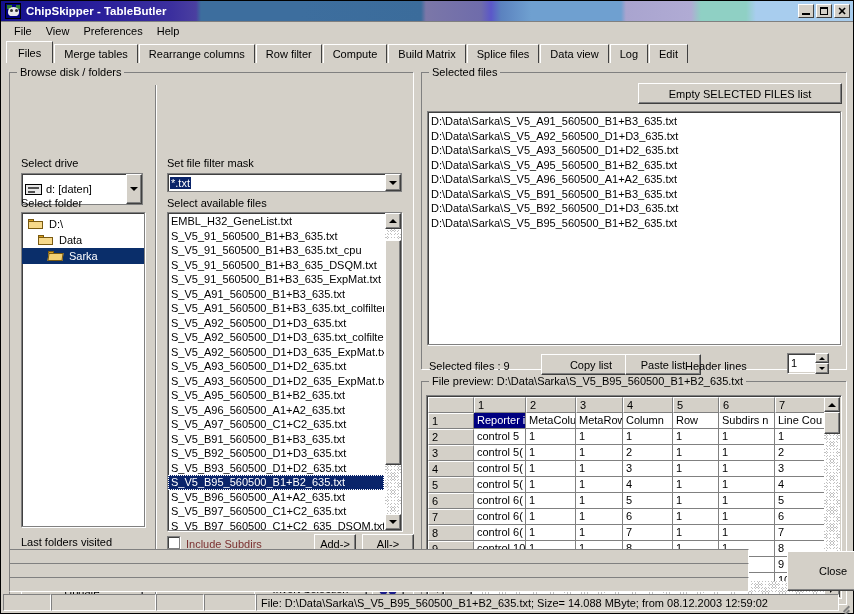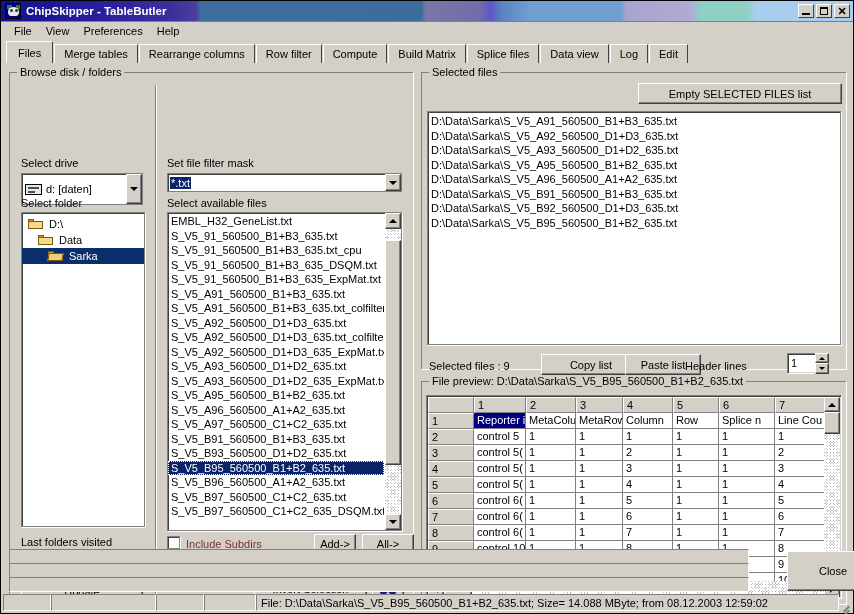--- a/index.html
+++ b/index.html
@@ -502,20 +502,21 @@
           <div class="litem">S_V5_A91_560500_B1+B3_635.txt_colfilter</div>
           <div class="litem">S_V5_A92_560500_D1+D3_635.txt</div>
           <div class="litem">S_V5_A92_560500_D1+D3_635.txt_colfilter</div>
           <div class="litem">S_V5_A92_560500_D1+D3_635_ExpMat.txt</div>
           <div class="litem">S_V5_A93_560500_D1+D2_635.txt</div>
           <div class="litem">S_V5_A93_560500_D1+D2_635_ExpMat.txt</div>
           <div class="litem">S_V5_A95_560500_B1+B2_635.txt</div>
           <div class="litem">S_V5_A96_560500_A1+A2_635.txt</div>
           <div class="litem">S_V5_A97_560500_C1+C2_635.txt</div>
           <div class="litem">S_V5_B91_560500_B1+B3_635.txt</div>
+          <div class="litem">S_V5_B92_560500_D1+D3_635.txt</div>
           <div class="litem">S_V5_B93_560500_D1+D2_635.txt</div>
           <div class="litem sel-dot">S_V5_B95_560500_B1+B2_635.txt</div>
           <div class="litem">S_V5_B96_560500_A1+A2_635.txt</div>
           <div class="litem">S_V5_B97_560500_C1+C2_635.txt</div>
           <div class="litem">S_V5_B97_560500_C1+C2_635_DSQM.txt</div>
         </div>
 
       <div class="vscroll" style="right:0; top:0; bottom:0; width:16px;">
         <div class="sbbtn" style="left:0;top:0;width:16px;height:16px;">
             <span class="tri-up"></span>
@@ -607,21 +608,21 @@
             <div class="gcell hdr" style="width: 51px; flex: 0 0 51px;">7</div>
           </div>
         <div id="grid-body">
             <div class="grow">
               <div class="gcell hdr" style="width: 46px; flex: 0 0 46px;">1</div>
               <div class="gcell sel" style="width: 52px; flex: 0 0 52px;">Reporter i</div>
               <div class="gcell" style="width: 50px; flex: 0 0 50px;">MetaColur</div>
               <div class="gcell" style="width: 47px; flex: 0 0 47px;">MetaRow</div>
               <div class="gcell" style="width: 50px; flex: 0 0 50px;">Column</div>
               <div class="gcell" style="width: 46px; flex: 0 0 46px;">Row</div>
-              <div class="gcell" style="width: 56px; flex: 0 0 56px;">Splice n</div>
+              <div class="gcell" style="width: 56px; flex: 0 0 56px;">Subdirs n</div>
               <div class="gcell" style="width: 51px; flex: 0 0 51px;">Line  Cou</div>
             </div>
             <div class="grow">
               <div class="gcell hdr" style="width: 46px; flex: 0 0 46px;">2</div>
               <div class="gcell" style="width: 52px; flex: 0 0 52px;">control 5</div>
               <div class="gcell" style="width: 50px; flex: 0 0 50px;">1</div>
               <div class="gcell" style="width: 47px; flex: 0 0 47px;">1</div>
               <div class="gcell" style="width: 50px; flex: 0 0 50px;">1</div>
               <div class="gcell" style="width: 46px; flex: 0 0 46px;">1</div>
               <div class="gcell" style="width: 56px; flex: 0 0 56px;">1</div>

